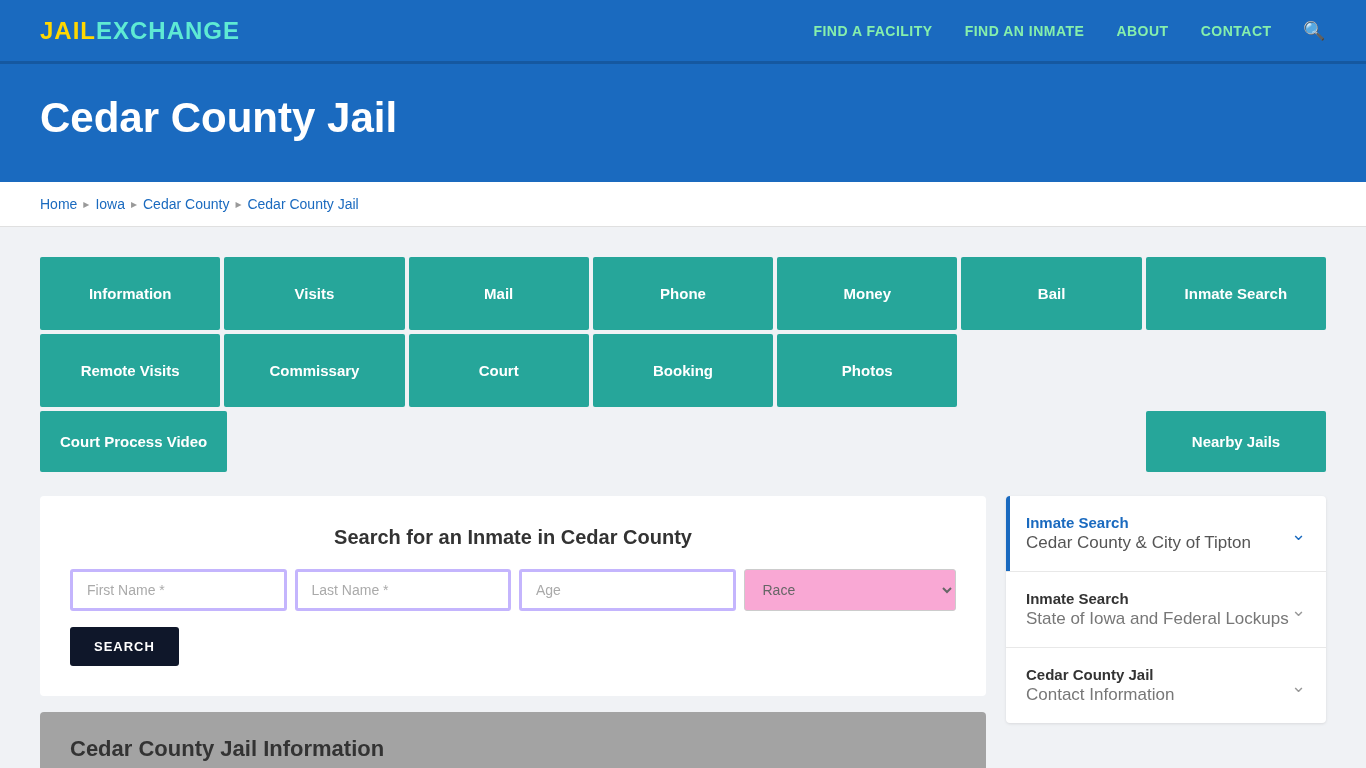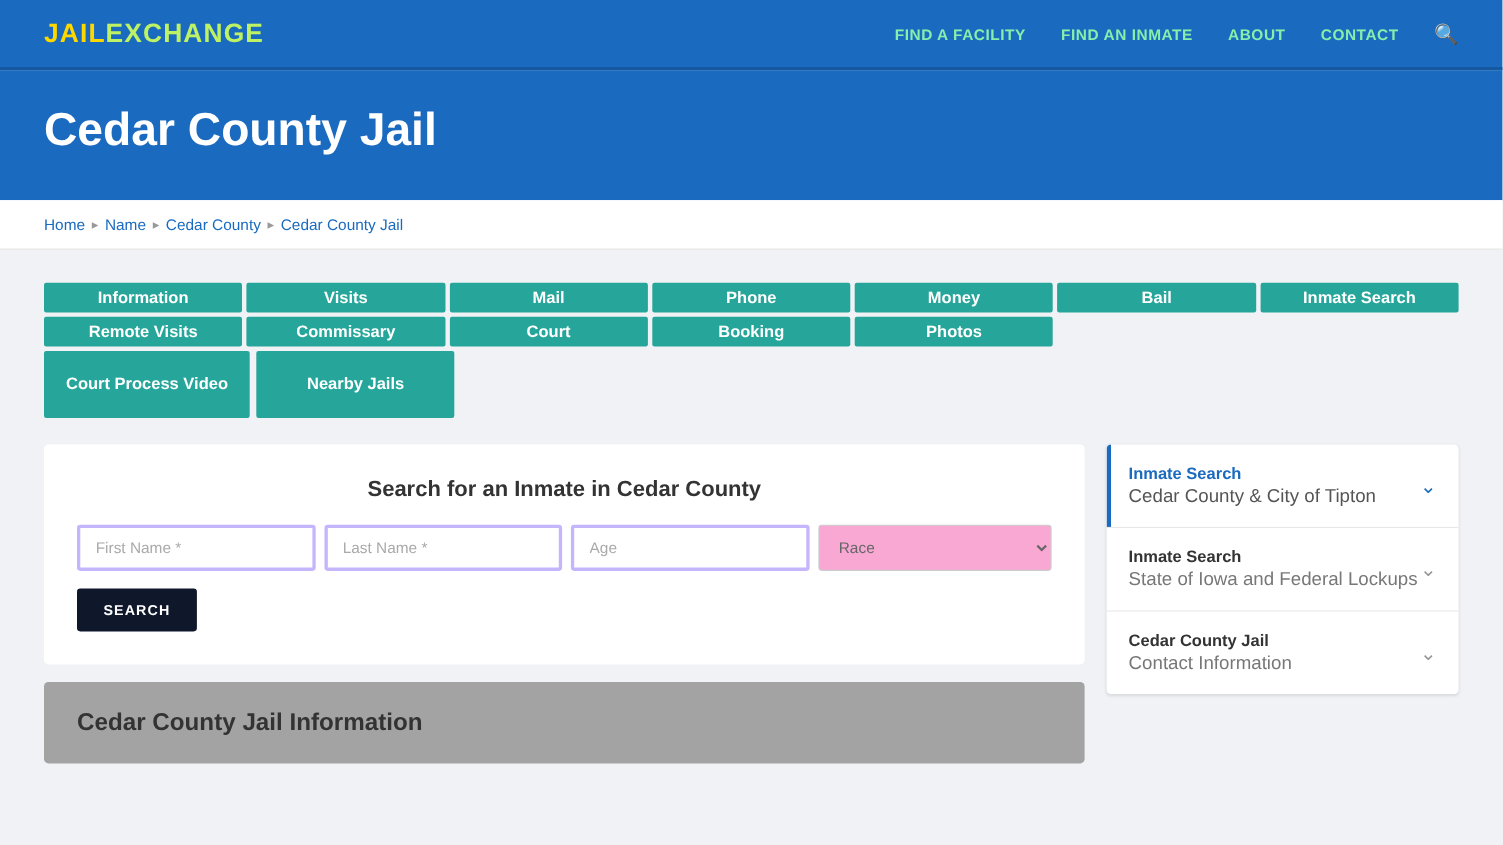--- a/index.html
+++ b/index.html
@@ -90,29 +90,29 @@
       margin-bottom: 4px;
     }
     .tiles-row2 {
       display: grid;
       grid-template-columns: repeat(7, 1fr);
       gap: 4px;
       margin-bottom: 4px;
     }
     .tiles-row3 {
       display: flex;
-      justify-content: flex-start;
+      justify-content: space-between;
       gap: 6px;
       margin-bottom: 24px;
     }
     .tile {
       background: #26a69a;
       color: #fff;
       text-align: center;
-      padding: 5px 10px;
+      padding: 28px 10px;
       font-size: 15px;
       font-weight: 600;
       cursor: pointer;
       border-radius: 2px;
       transition: background 0.2s;
     }
     .tile-wide {
       min-width: 180px;
       padding: 22px 20px;
     }
@@ -238,40 +238,40 @@
     }
     .sidebar-item.active .sidebar-chevron {
       color: #1a6abf;
     }
   </style>
 </head>
 <body>
 
 <nav>
   <div class="nav-logo">
-    <span>JAIL</span><span style="color:#bef264">EXCHANGE</span>
+    <span>JAIL</span><span style="color:#5eead4">EXCHANGE</span>
   </div>
   <div class="nav-links">
     <a class="nav-link">FIND A FACILITY</a>
     <a class="nav-link">FIND AN INMATE</a>
     <a class="nav-link">ABOUT</a>
     <a class="nav-link">CONTACT</a>
     <span class="nav-search-icon">🔍</span>
   </div>
 </nav>
 
 <div class="hero">
   <h1>Cedar County Jail</h1>
 </div>
 
 <div class="breadcrumb-bar">
   <div class="breadcrumb">
     <a>Home</a>
     <span class="breadcrumb-sep">▸</span>
-    <a>Name</a>
+    <a>Iowa</a>
     <span class="breadcrumb-sep">▸</span>
     <a>Cedar County</a>
     <span class="breadcrumb-sep">▸</span>
     <span class="breadcrumb-current">Cedar County Jail</span>
   </div>
 </div>
 
 <div class="main-content">
 
   <div class="tiles-grid">

